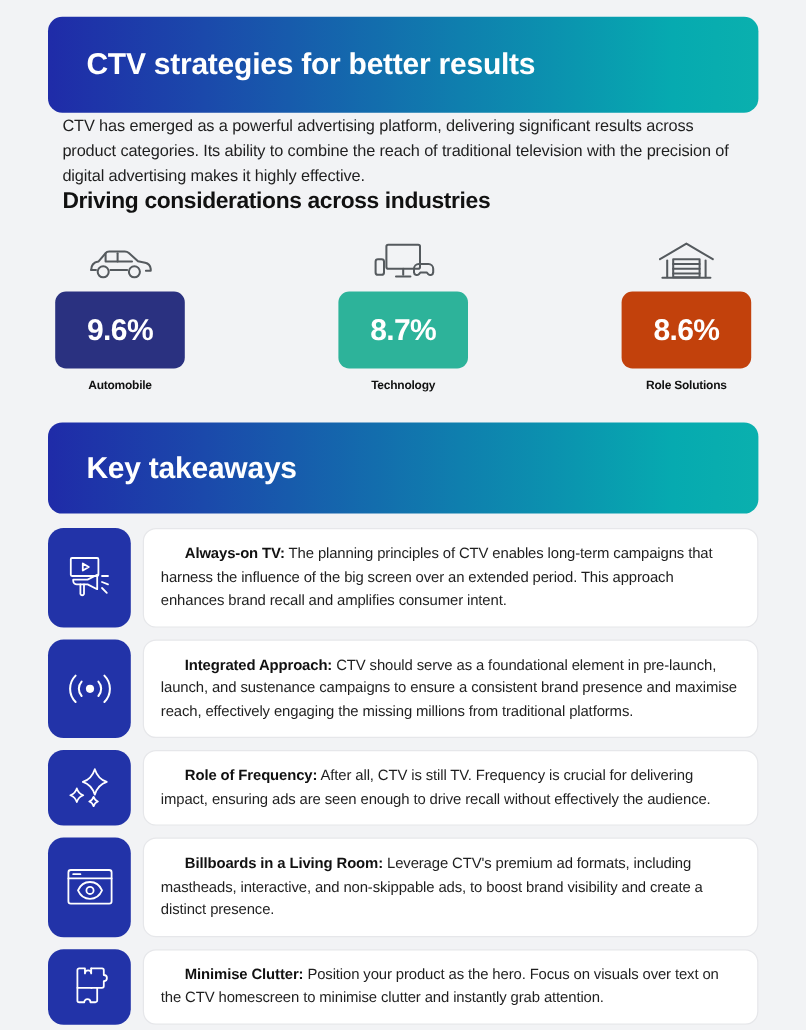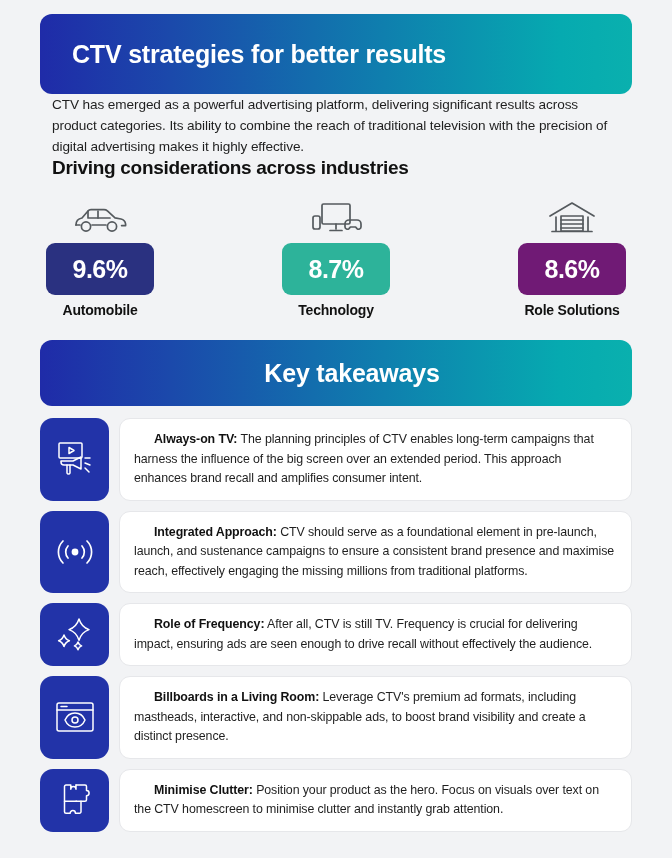--- a/index.html
+++ b/index.html
@@ -19,21 +19,21 @@
     background: linear-gradient(90deg, #1f2ba8 0%, #1b49ab 22%, #0f7fae 58%, #06aab0 88%, #0ab0ae 100%);
     display: flex; align-items: center;
     padding-left: 32px;
   }
   .banner-title {
     color: #ffffff;
     font-size: 25px;
     font-weight: bold;
     letter-spacing: -0.2px;
   }
-  .banner.key { margin-top: 12px; height: 66px; justify-content: center; }
+  .banner.key { margin-top: 12px; height: 76px; }
 
   
   .intro {
     font-size: 13.6px;
     line-height: 21px;
     color: #1f1f1f;
     letter-spacing: -0.1px;
     padding: 0 14px 0 12px;
   }
 
@@ -51,33 +51,33 @@
     margin-top: 14px;
     display: flex;
     justify-content: space-between;
     padding: 0 4px;
   }
   .stat { width: 112px; display: flex; flex-direction: column; align-items: center; }
   .stat-icon { height: 44px; display: flex; align-items: flex-end; justify-content: center; }
   .stat-icon svg { display: block; }
   .stat-box {
     margin-top: 6px;
-    width: 108px; height: 52px;
+    width: 108px; height: 64px;
     border-radius: 9px;
     display: flex; align-items: center; justify-content: center;
   }
   .stat-value {
     color: #ffffff;
     font-size: 25px;
     font-weight: bold;
     letter-spacing: -0.5px;
   }
   .stat-label {
     margin-top: 7px;
-    font-size: 14px;
+    font-size: 10px;
     font-weight: bold;
     color: #111111;
     text-align: center;
     line-height: 16px;
     letter-spacing: -0.2px;
   }
 
   
   .takeaways { margin-top: 12px; display: flex; flex-direction: column; gap: 10px; }
   .takeaway { display: flex; align-items: stretch; gap: 10px; }
@@ -157,21 +157,21 @@
       <div class="stat-icon">
         <svg width="50" height="36" viewBox="0 0 50 36" fill="none" stroke="#555a5e" stroke-width="1.7" stroke-linecap="round" stroke-linejoin="round">
           <path d="M3 15 L25 2 L47 15"></path>
           <path d="M9 16 v14"></path>
           <path d="M41 16 v14"></path>
           <path d="M5 30.5 h40"></path>
           <rect x="14" y="15" width="22" height="15"></rect>
           <path d="M14 19 h22 M14 23 h22 M14 27 h22"></path>
         </svg>
       </div>
-      <div class="stat-box" style="background:#701a75">
+      <div class="stat-box" style="background:#c2410c">
         <span class="stat-value">8.6%</span>
       </div>
       <div class="stat-label">Role Solutions</div>
     </div>
 
 
 
   </div>
 
   <div style="margin-top:22px">

